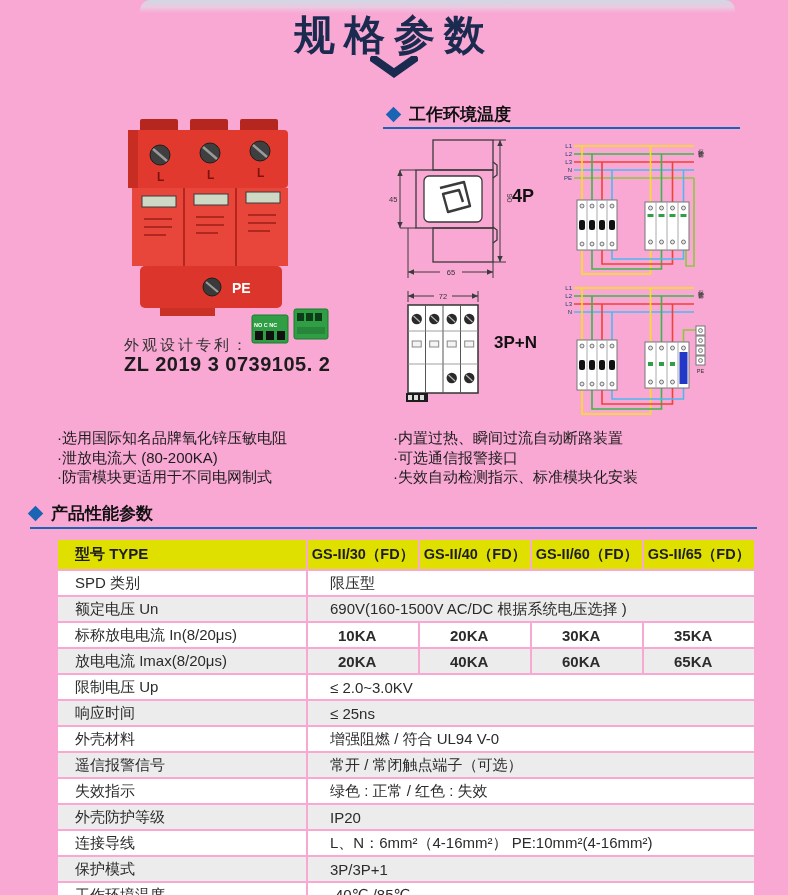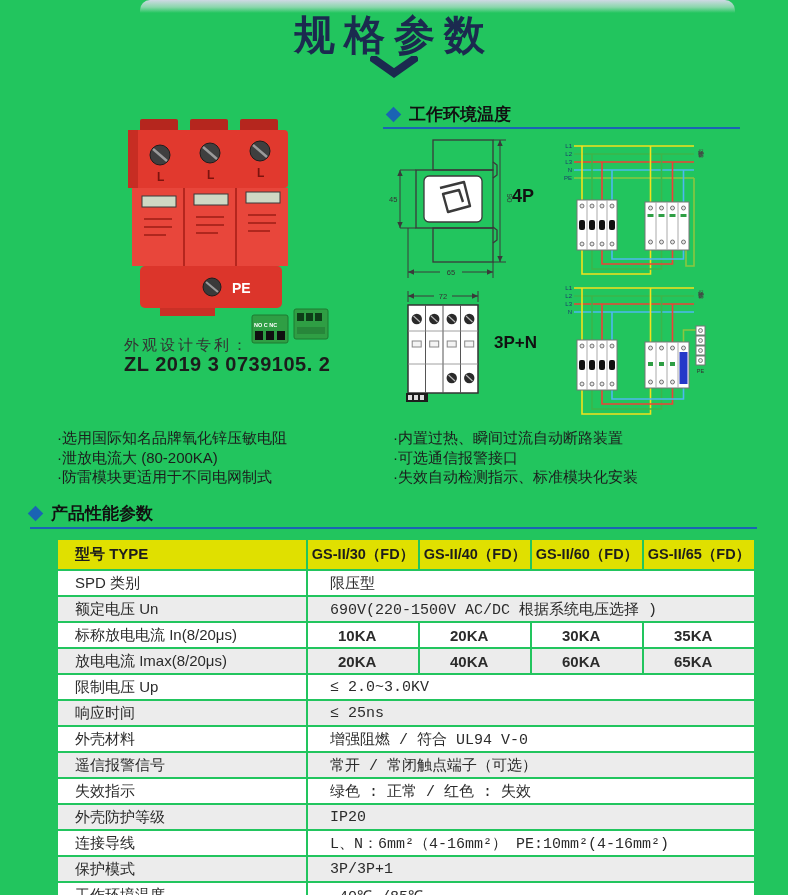--- a/index.html
+++ b/index.html
@@ -1,17 +1,17 @@
 <!DOCTYPE html>
 <html><head>
 <meta charset="utf-8">
 <style>
   html,body{margin:0;padding:0;background:#fff;}
   body{font-family:"Liberation Sans","DejaVu Sans",sans-serif;}
-  #stage{position:relative;width:788px;height:895px;background:#22c55e;overflow:hidden;margin:0 auto;}
+  #stage{position:relative;width:788px;height:895px;background:#f9a8d4;overflow:hidden;margin:0 auto;}
   .abs{position:absolute;}
   
   #top-band{left:140px;top:0;width:595px;height:13px;
     background:linear-gradient(to bottom,#cfd9e4 0%,rgba(223,229,236,.55) 55%,rgba(255,255,255,0) 100%);
     border-radius:10px 10px 0 0;}
   
   #page-title{left:0;top:8px;width:788px;text-align:center;font-size:41px;font-weight:800;
     color:#1b2a4f;letter-spacing:9px;}
   
   .sec-head{display:flex;align-items:center;gap:10px;font-size:17px;font-weight:700;color:#111;}
@@ -26,21 +26,21 @@
   .vlabel{writing-mode:vertical-rl;font-size:6px;line-height:7px;color:#444;letter-spacing:1px;}
   
   #spec-table{border-collapse:separate;border-spacing:2px 2px;table-layout:fixed;width:700px;
     font-size:15px;color:#2b2b2b;}
   #spec-table td,#spec-table th{height:22px;vertical-align:middle;overflow:hidden;white-space:nowrap;}
   #spec-table th{background:#e0e000;font-weight:700;height:27px;color:#1c1c1c;}
   #spec-table th.c1{text-align:left;padding-left:17px;}
   #spec-table th.cv{text-align:center;font-size:14.5px;}
   td.lab{padding-left:17px;text-align:left;}
   td.val{padding-left:30px;text-align:left;font-weight:bold;}
-  td.spanv{padding-left:22px;text-align:left;font-family:Liberation Mono, monospace;}
+  td.spanv{padding-left:22px;text-align:left;}
   tr.alt td{background:#ececec;margin-top:16px;}
   tr.plain td{background:#ffffff;}
   svg text{font-family:"Liberation Sans","DejaVu Sans",sans-serif;}
 </style>
 </head>
 <body>
 
 <div id="stage">
 
   <div id="top-band" class="abs"></div>
@@ -414,21 +414,21 @@
       <th class="cv">GS-II/40（FD）</th>
       <th class="cv">GS-II/60（FD）</th>
       <th class="cv">GS-II/65（FD）</th>
     </tr>
     <tr class="plain">
       <td class="lab">SPD 类别</td>
       <td class="spanv" colspan="4">限压型</td>
     </tr>
     <tr class="alt">
       <td class="lab">额定电压 Un</td>
-      <td class="spanv" colspan="4">690V(220-1500V  AC/DC 根据系统电压选择 )</td>
+      <td class="spanv" colspan="4">690V(160-1500V  AC/DC 根据系统电压选择 )</td>
     </tr>
     <tr class="plain">
       <td class="lab">标称放电电流 In(8/20μs)</td>
       <td class="val">10KA</td>
       <td class="val">20KA</td>
       <td class="val">30KA</td>
       <td class="val">35KA</td>
     </tr>
     <tr class="alt">
       <td class="lab">放电电流 Imax(8/20μs)</td>

